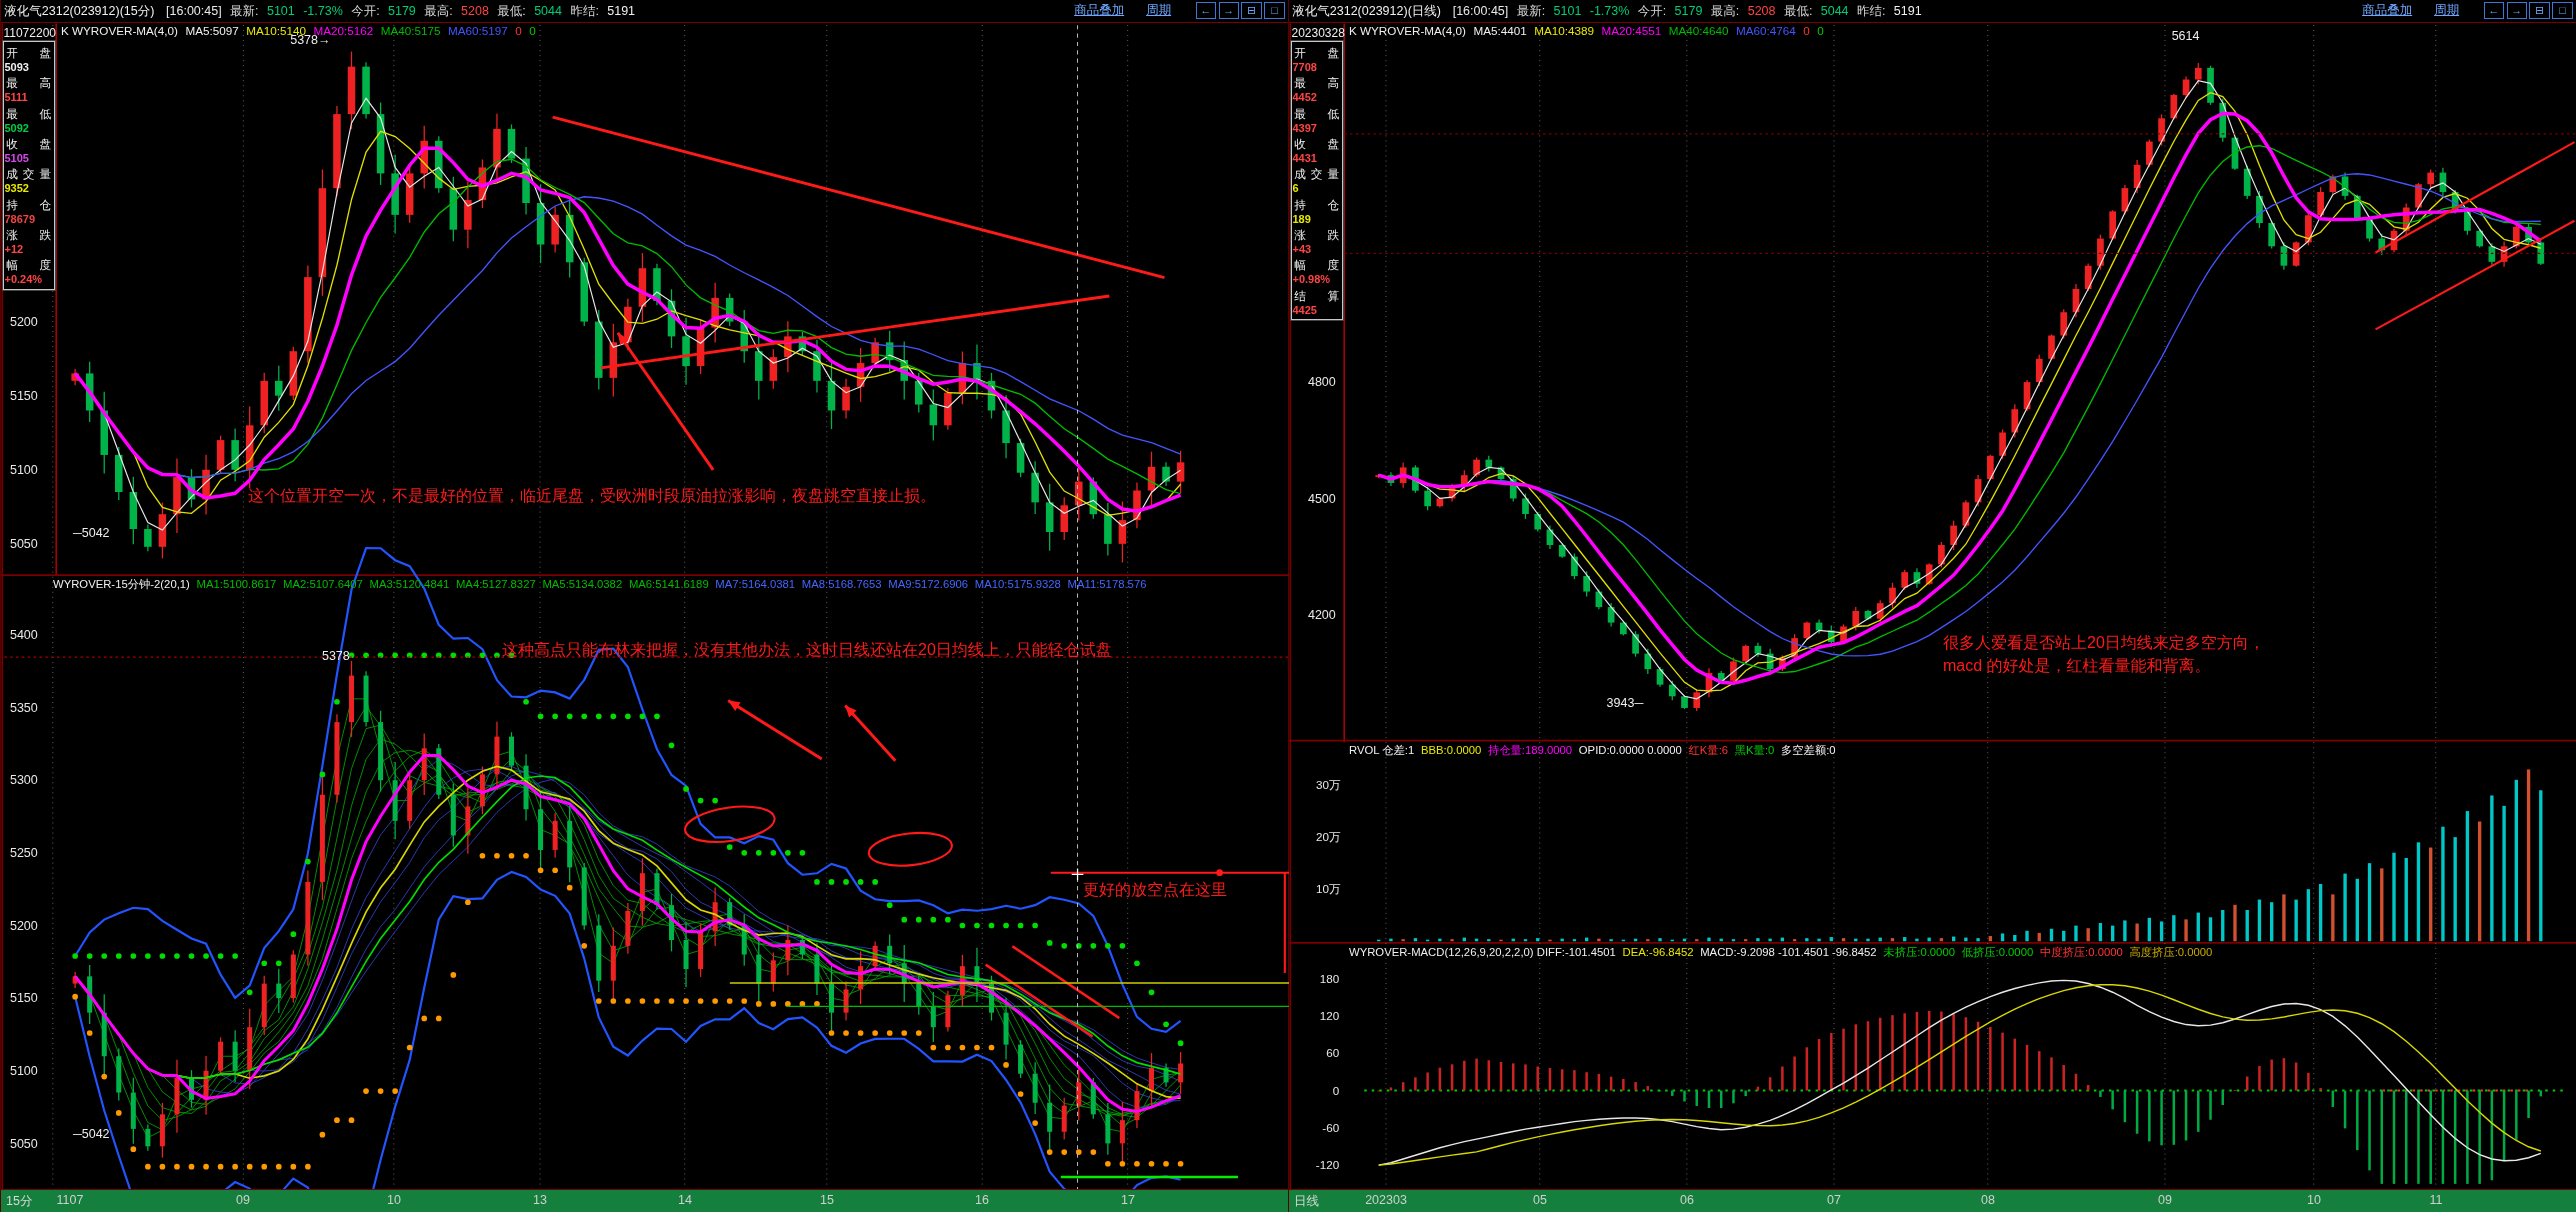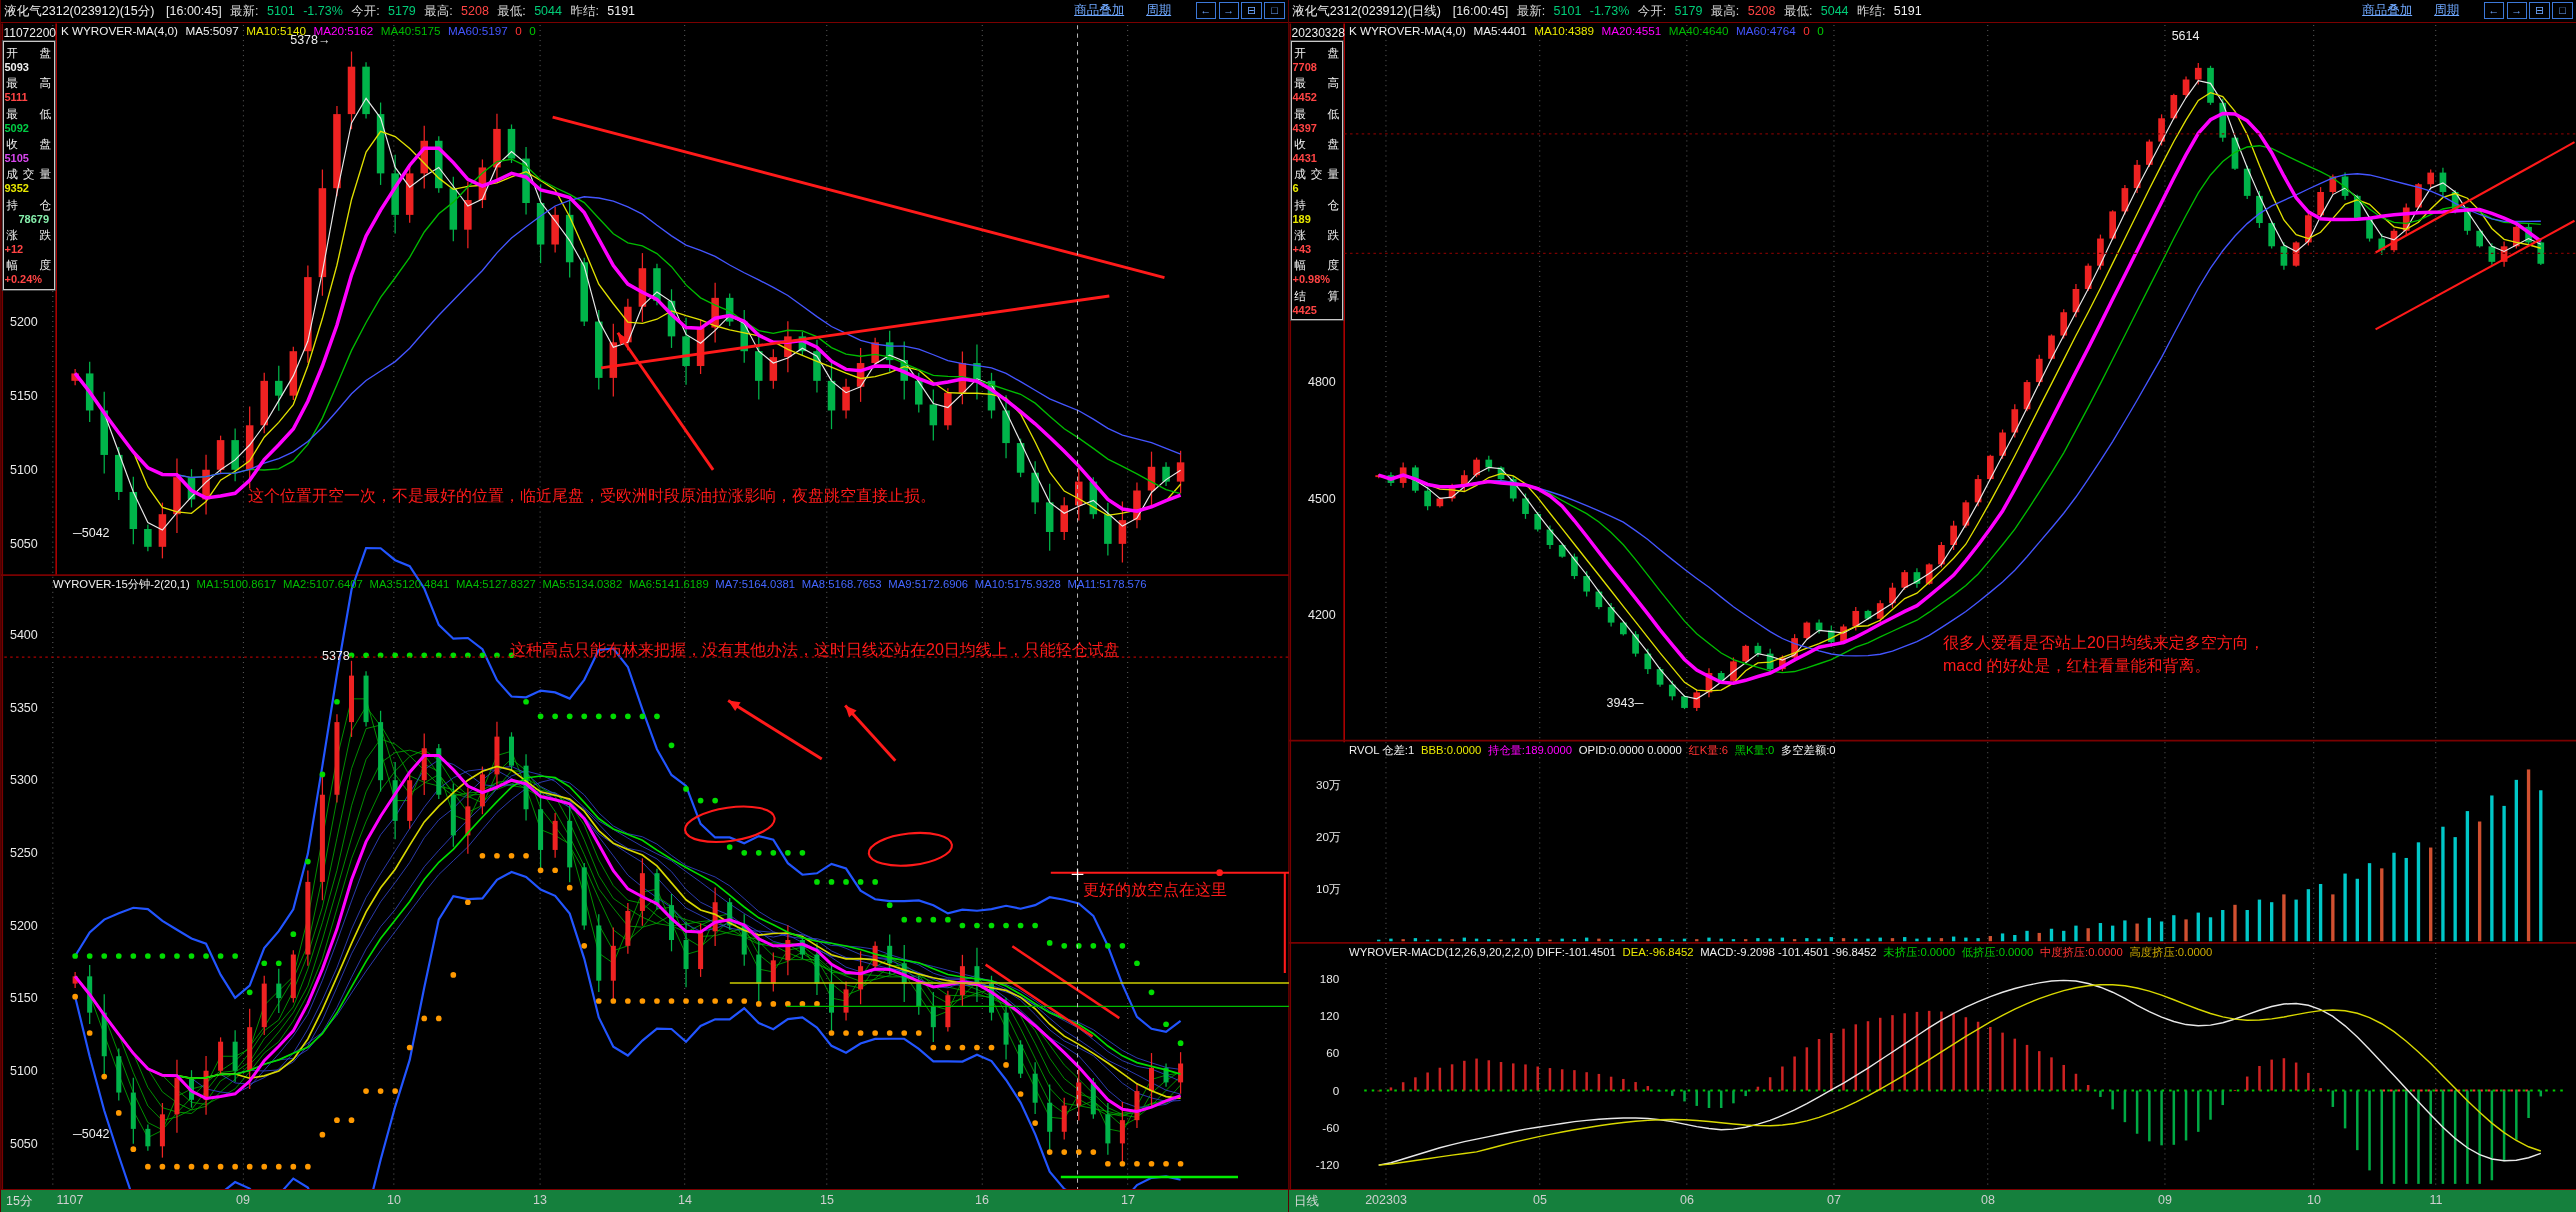--- a/index.html
+++ b/index.html
@@ -63,21 +63,21 @@
           <div class="sb-l">
             <span>成</span>
             <span>交</span>
             <span>量</span>
           </div>
           <div class="sb-v" style="color: rgb(232, 232, 0);">9352</div>
           <div class="sb-l">
             <span>持</span>
             <span>仓</span>
           </div>
-          <div class="sb-v" style="color: #86efac; padding-left: 14px;">78679</div>
+          <div class="sb-v" style="color: #ef4444;">78679</div>
           <div class="sb-l">
             <span>涨</span>
             <span>跌</span>
           </div>
           <div class="sb-v" style="color: rgb(255, 68, 68);">+12</div>
           <div class="sb-l">
             <span>幅</span>
             <span>度</span>
           </div>
           <div class="sb-v" style="color: rgb(255, 68, 68);">+0.24%</div>
@@ -614,21 +614,21 @@
         <line x1="1288" y1="1039" x2="1288" y2="1053" stroke="#ffffff" stroke-width="1.5"></line>
         <text x="346" y="52" fill="#eeeeee" font-size="15">5378→</text>
         <text x="86" y="642" fill="#eeeeee" font-size="15">─5042</text>
         <text x="384" y="790" fill="#eeeeee" font-size="15">5378</text>
         <text x="86" y="1362" fill="#eeeeee" font-size="15">─5042</text>
       </svg>
       <div class="lblrow" style="left: 52px; top: 577px;"><span style="color: rgb(240, 240, 240);">WYROVER-15分钟-2(20,1)</span><span style="color: rgb(0, 187, 0);">MA1:5100.8617</span><span style="color: rgb(0, 187, 0);">MA2:5107.6407</span><span style="color: rgb(0, 187, 0);">MA3:5120.4841</span><span style="color: rgb(0, 187, 0);">MA4:5127.8327</span><span style="color: rgb(0, 187, 0);">MA5:5134.0382</span><span style="color: rgb(0, 187, 0);">MA6:5141.6189</span><span style="color: rgb(68, 102, 255);">MA7:5164.0381</span><span style="color: rgb(68, 102, 255);">MA8:5168.7653</span><span style="color: rgb(68, 102, 255);">MA9:5172.6906</span><span style="color: rgb(68, 102, 255);">MA10:5175.9328</span><span style="color: rgb(68, 102, 255);">MA11:5178.576</span></div>
       <div class="ann" style="left: 247px; top: 485px; font-size: 16px;">
         <div>这个位置开空一次，不是最好的位置，临近尾盘，受欧洲时段原油拉涨影响，夜盘跳空直接止损。</div>
       </div>
-      <div class="ann" style="left: 501px; top: 639px; font-size: 16px; margin-left: 8px;">
+      <div class="ann" style="left: 501px; top: 639px; font-size: 16px;">
         <div>这种高点只能布林来把握，没有其他办法，这时日线还站在20日均线上，只能轻仓试盘</div>
       </div>
       <div class="ann" style="left: 1082px; top: 879px; font-size: 16px;">
         <div>更好的放空点在这里</div>
       </div>
       <div class="axis">
         <span class="per">15分</span>
         <span class="tick" style="left: 69px;">1107</span>
         <span class="tick" style="left: 242px;">09</span>
         <span class="tick" style="left: 393px;">10</span>

